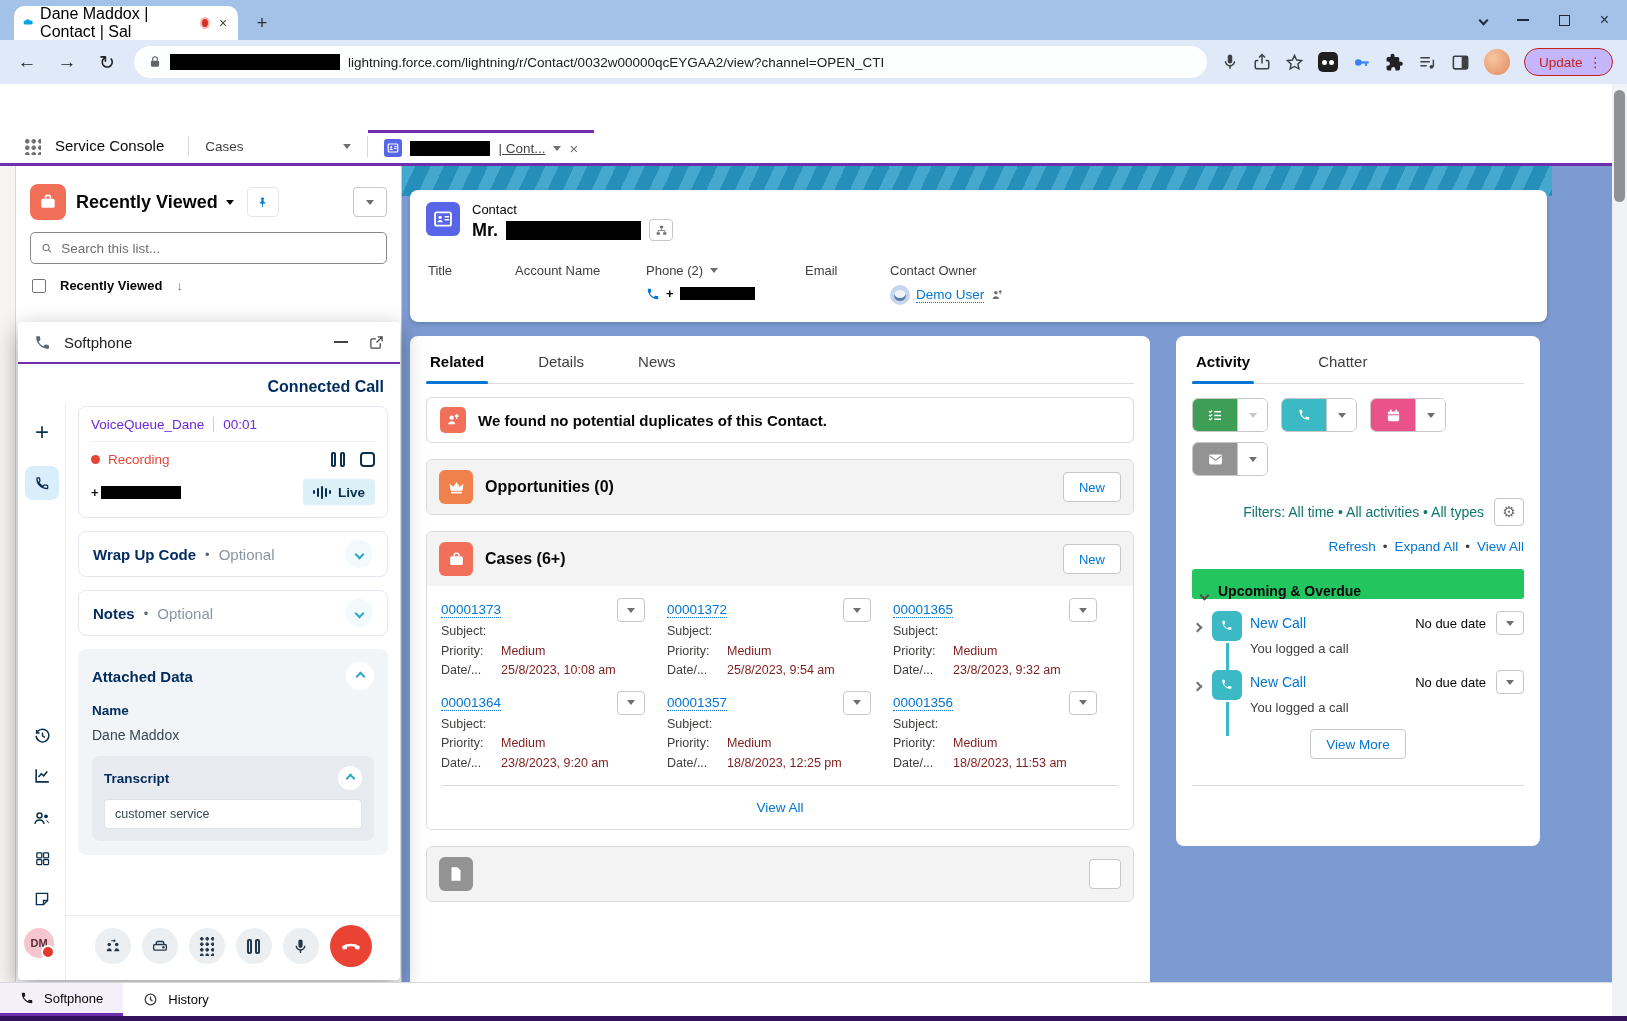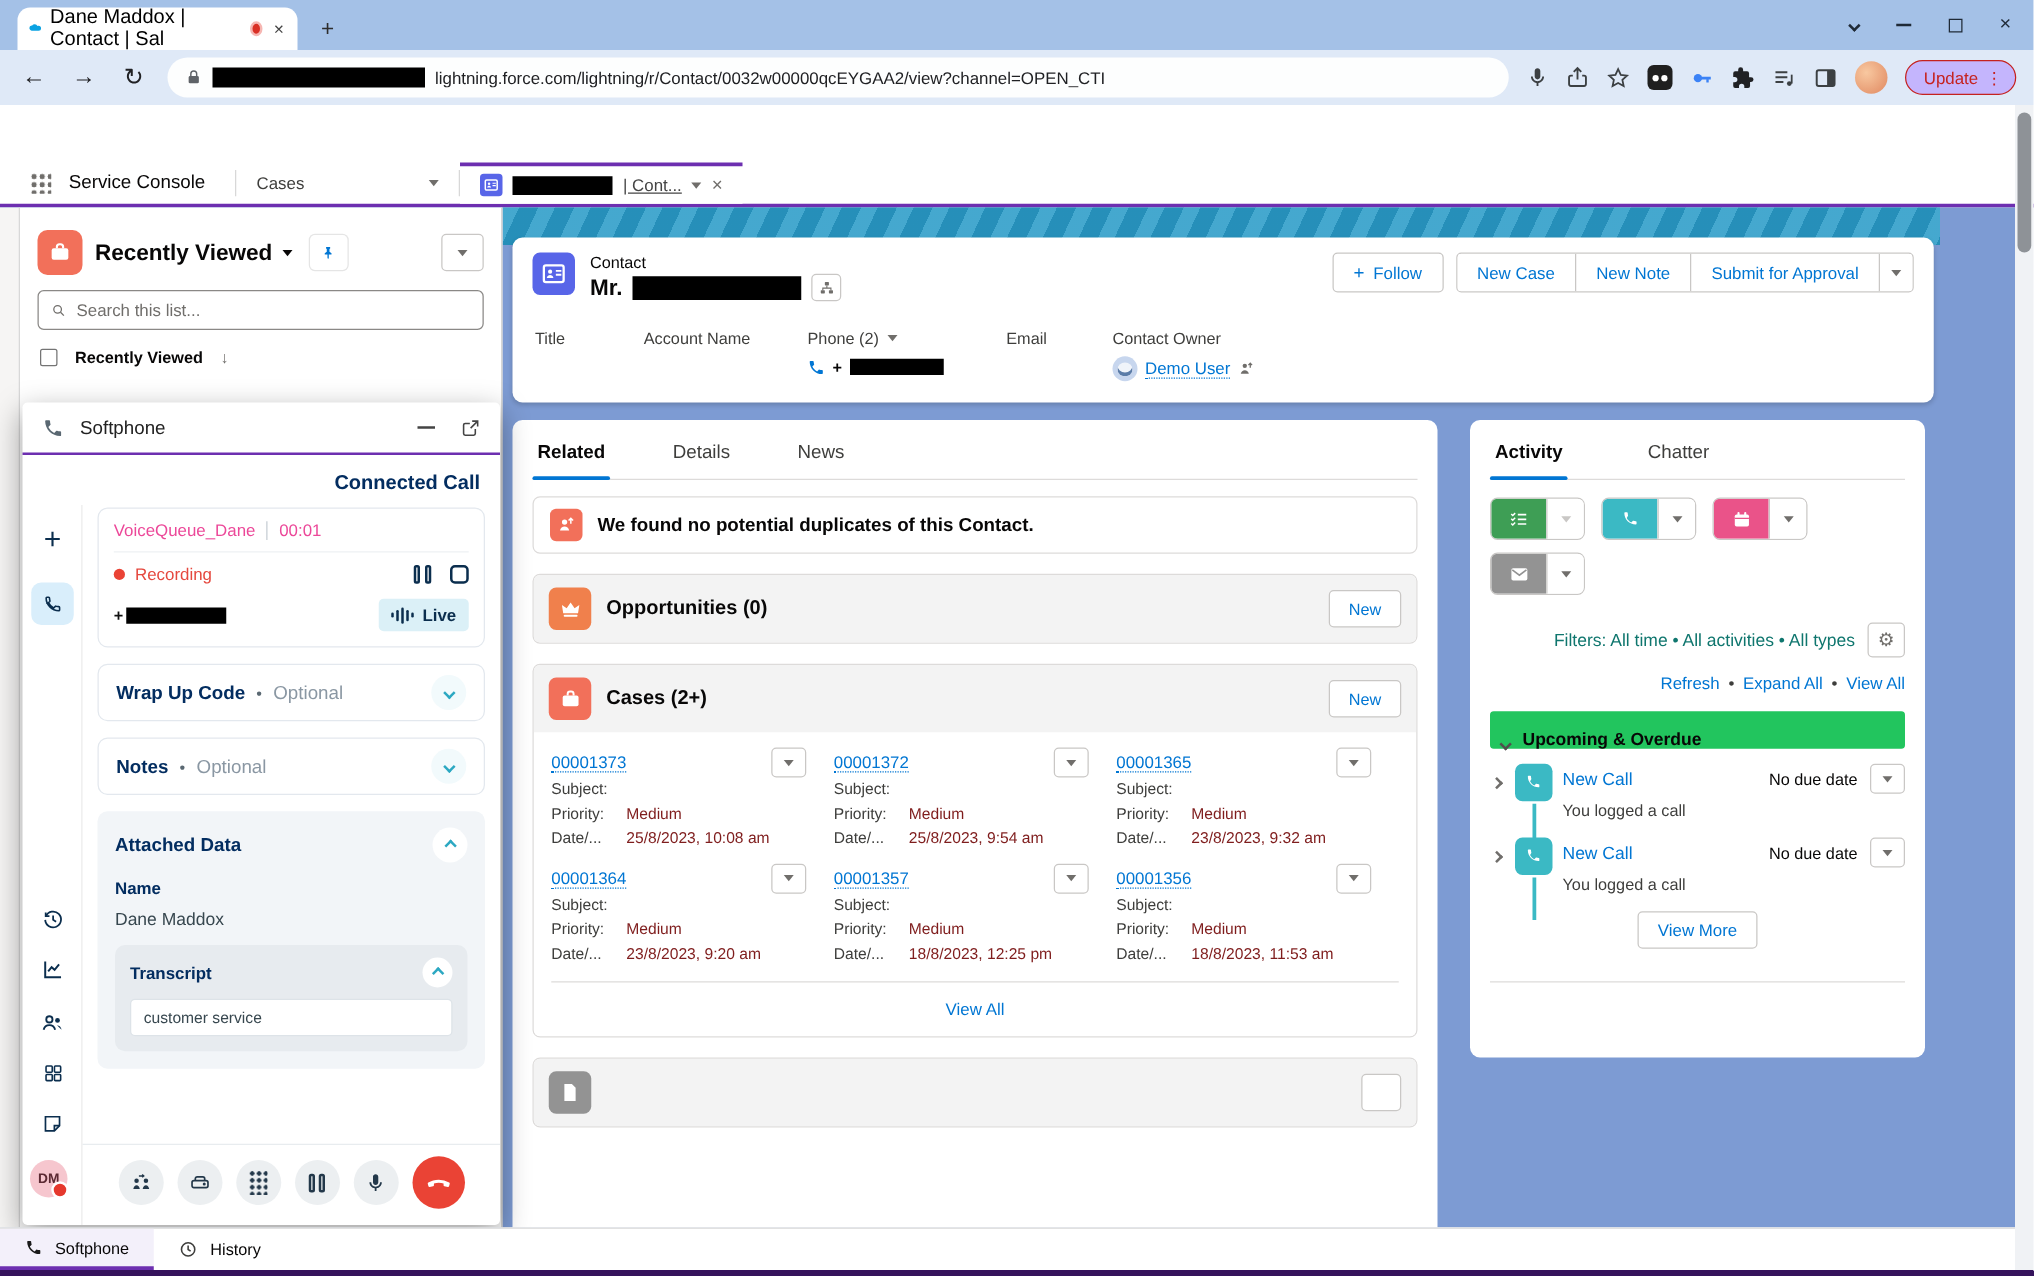--- a/index.html
+++ b/index.html
@@ -173,21 +173,21 @@
   .sp-min{margin-left:auto;width:14px;height:2px;background:#444;margin-right:8px}
   .sp-divider{height:2px;background:#6d2fb0}
   .sp-status{margin:14px 16px 0 0;text-align:right;font-size:16px;font-weight:bold;color:#032d60}
   .sp-rail{position:absolute;left:0;top:82px;bottom:0;width:48px;border-right:1px solid #ececec}
   .railic{position:absolute;left:0;width:48px;display:flex;justify-content:center;color:#0b2e4e}
   .railbox{position:absolute;left:7px;width:34px;height:34px;border-radius:8px;background:#d9eefb;display:flex;align-items:center;justify-content:center;color:#0b2e4e}
   .dmav{position:absolute;left:6px;width:30px;height:30px;border-radius:50%;background:#f6c6ce;color:#5c2a33;font-size:11px;font-weight:bold;display:flex;align-items:center;justify-content:center}
   .dmav::after{content:"";position:absolute;right:-1px;bottom:-1px;width:10px;height:10px;border-radius:50%;background:#e5382d;border:2px solid #fff}
   .sp-main{margin:10px 12px 0 60px}
   .callcard{border:1px solid #e3e8ee;border-radius:8px;padding:10px 12px 12px 12px}
-  .cc-r1{display:flex;align-items:center;font-size:13.5px;color:#ec4899;padding-bottom:9px;border-bottom:1px solid #eef1f4}
+  .cc-r1{display:flex;align-items:center;font-size:13.5px;color:#6d28d9;padding-bottom:9px;border-bottom:1px solid #eef1f4}
   .cc-sep{width:1px;height:15px;background:#c6cdd4;margin:0 9px}
   .cc-r2{display:flex;align-items:center;margin-top:10px;gap:8px}
   .recdot2{width:9px;height:9px;border-radius:50%;background:#ea4335}
   .rectext{font-size:13.5px;color:#e5483e}
   .cc-ctl{margin-left:auto;display:flex;align-items:center;gap:15px}
   .pauseic{display:flex;gap:4px}
   .pauseic i{width:5px;height:15px;border:2px solid #0b2e4e;border-radius:2px;display:block}
   .stopic{width:15px;height:15px;border:2px solid #0b2e4e;border-radius:4px}
   .cc-r3{display:flex;align-items:center;margin-top:12px}
   .cc-num{font-size:13px;font-weight:bold;color:#111;display:flex;align-items:center;gap:2px}
@@ -412,34 +412,20 @@
           <span class="hierbtn">
               <svg width="13" height="13" viewBox="0 0 24 24">
                 <rect x="9" y="3" width="6" height="5" rx="1" fill="currentColor"></rect>
                 <rect x="3" y="15" width="6" height="5" rx="1" fill="currentColor"></rect>
                 <rect x="15" y="15" width="6" height="5" rx="1" fill="currentColor"></rect>
                 <path d="M12 8v3M6 15v-3h12v3" fill="none" stroke="currentColor" stroke-width="1.6"></path>
               </svg>
             </span>
         </div>
       </div>
-      <div class="ph-actions">
-        <button class="sfbtn">
-          <span class="glyph-plus" style="font-size:15px"></span>
-          <span>Follow</span>
-        </button>
-        <div class="btngroup">
-          <span class="seg">New Case</span>
-          <span class="seg">New Note</span>
-          <span class="seg">Submit for Approval</span>
-          <span class="seg dd">
-              <span class="tri"></span>
-            </span>
-        </div>
-      </div>
     </div>
     <div class="ph-fields">
       <div class="fld f-title">
         <div class="flabel">Title</div>
         <div class="fval"></div>
       </div>
       <div class="fld f-acct">
         <div class="flabel">Account Name</div>
         <div class="fval"></div>
       </div>
@@ -507,21 +493,21 @@
     </div>
 
     <div class="relsec">
       <div class="relsec-head">
         <span class="objicon" style="width:34px;height:34px;border-radius:6px">
             <svg width="19" height="19" viewBox="0 0 24 24">
               <rect x="4" y="8" width="16" height="11" rx="2" fill="#fff"></rect>
               <path d="M9 8V6.5A2.5 2.5 0 0 1 11.5 4h1A2.5 2.5 0 0 1 15 6.5V8" fill="none" stroke="#fff" stroke-width="2"></path>
             </svg>
           </span>
-        <span class="relsec-title">Cases (2+)</span>
+        <span class="relsec-title">Cases (6+)</span>
         <span class="newbtn">New</span>
       </div>
       <div class="casesbody">
         <div class="casegrid">
           <div class="ctile">
             <div class="ctile-top">
                 <span class="clink">00001373</span>
                 <span class="ddbtn">
                   <span class="tri"></span>
                 </span>

